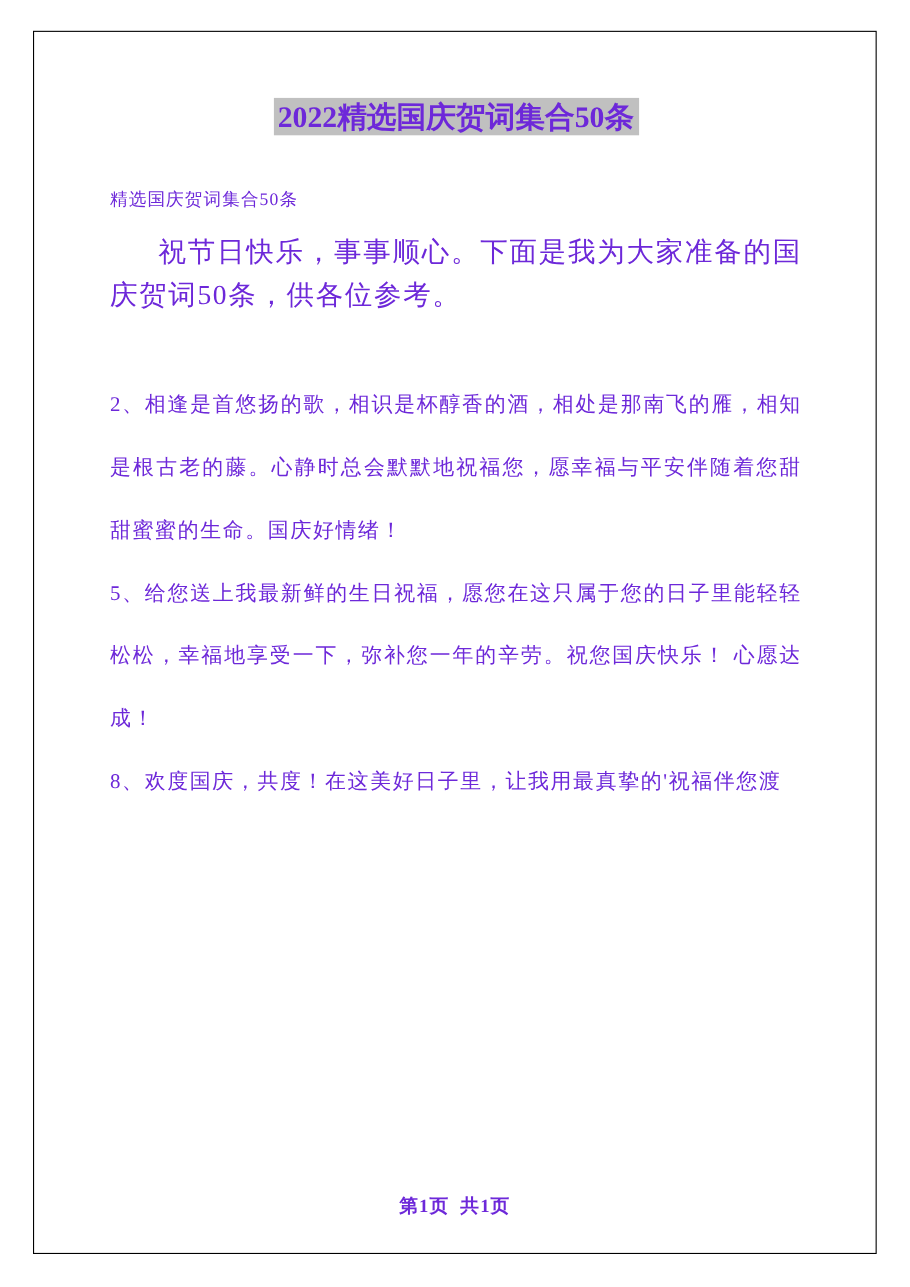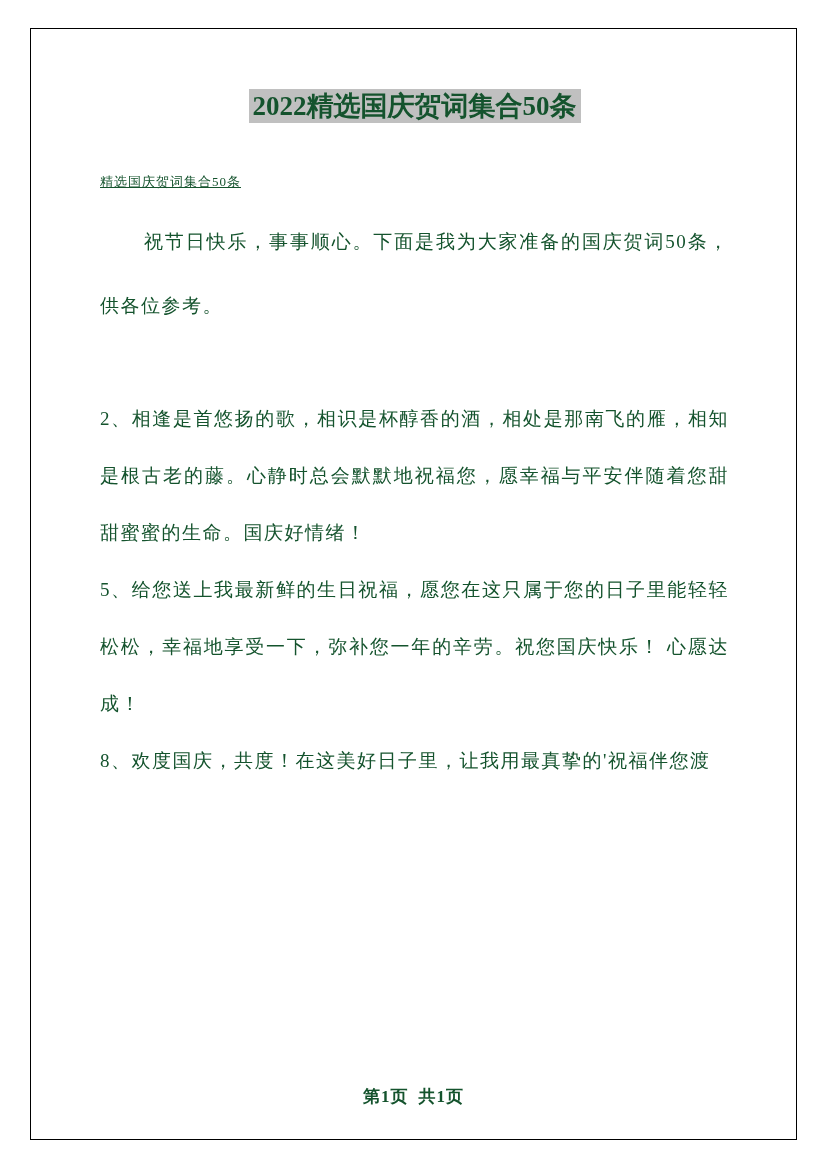--- a/index.html
+++ b/index.html
@@ -6,21 +6,21 @@
     margin: 0;
     padding: 0;
     background: #ffffff;
   }
   .page {
     position: relative;
     width: 827px;
     height: 1170px;
     background: #ffffff;
     font-family: "Liberation Serif", "DejaVu Serif", serif;
-    color: #14532d;
+    color: #6d28d9;
     overflow: hidden;
   }
   .border-frame {
     position: absolute;
     top: 28px;
     left: 30px;
     right: 30px;
     bottom: 30px;
     border: 1px solid #000000;
     box-sizing: border-box;
@@ -40,29 +40,28 @@
     font-size: 27px;
     font-weight: bold;
     line-height: 40px;
   }
   .doc-title .highlight {
     background: #c0c0c0;
     padding: 2px 4px;
   }
   .doc-subtitle {
     margin-top: 42px;
-    font-size: 13px;
+    font-size: 16px;
     line-height: 28px;
-    text-decoration: underline;
     letter-spacing: 1px;
   }
   .doc-intro {
     margin-top: 14px;
-    font-size: 19px;
-    line-height: 64px;
+    font-size: 25px;
+    line-height: 39px;
     letter-spacing: 1.5px;
     text-align: justify;
     text-indent: 44px;
   }
   .doc-body {
     margin-top: 52px;
   }
   .doc-paragraph {
     margin: 0;
     font-size: 19px;

